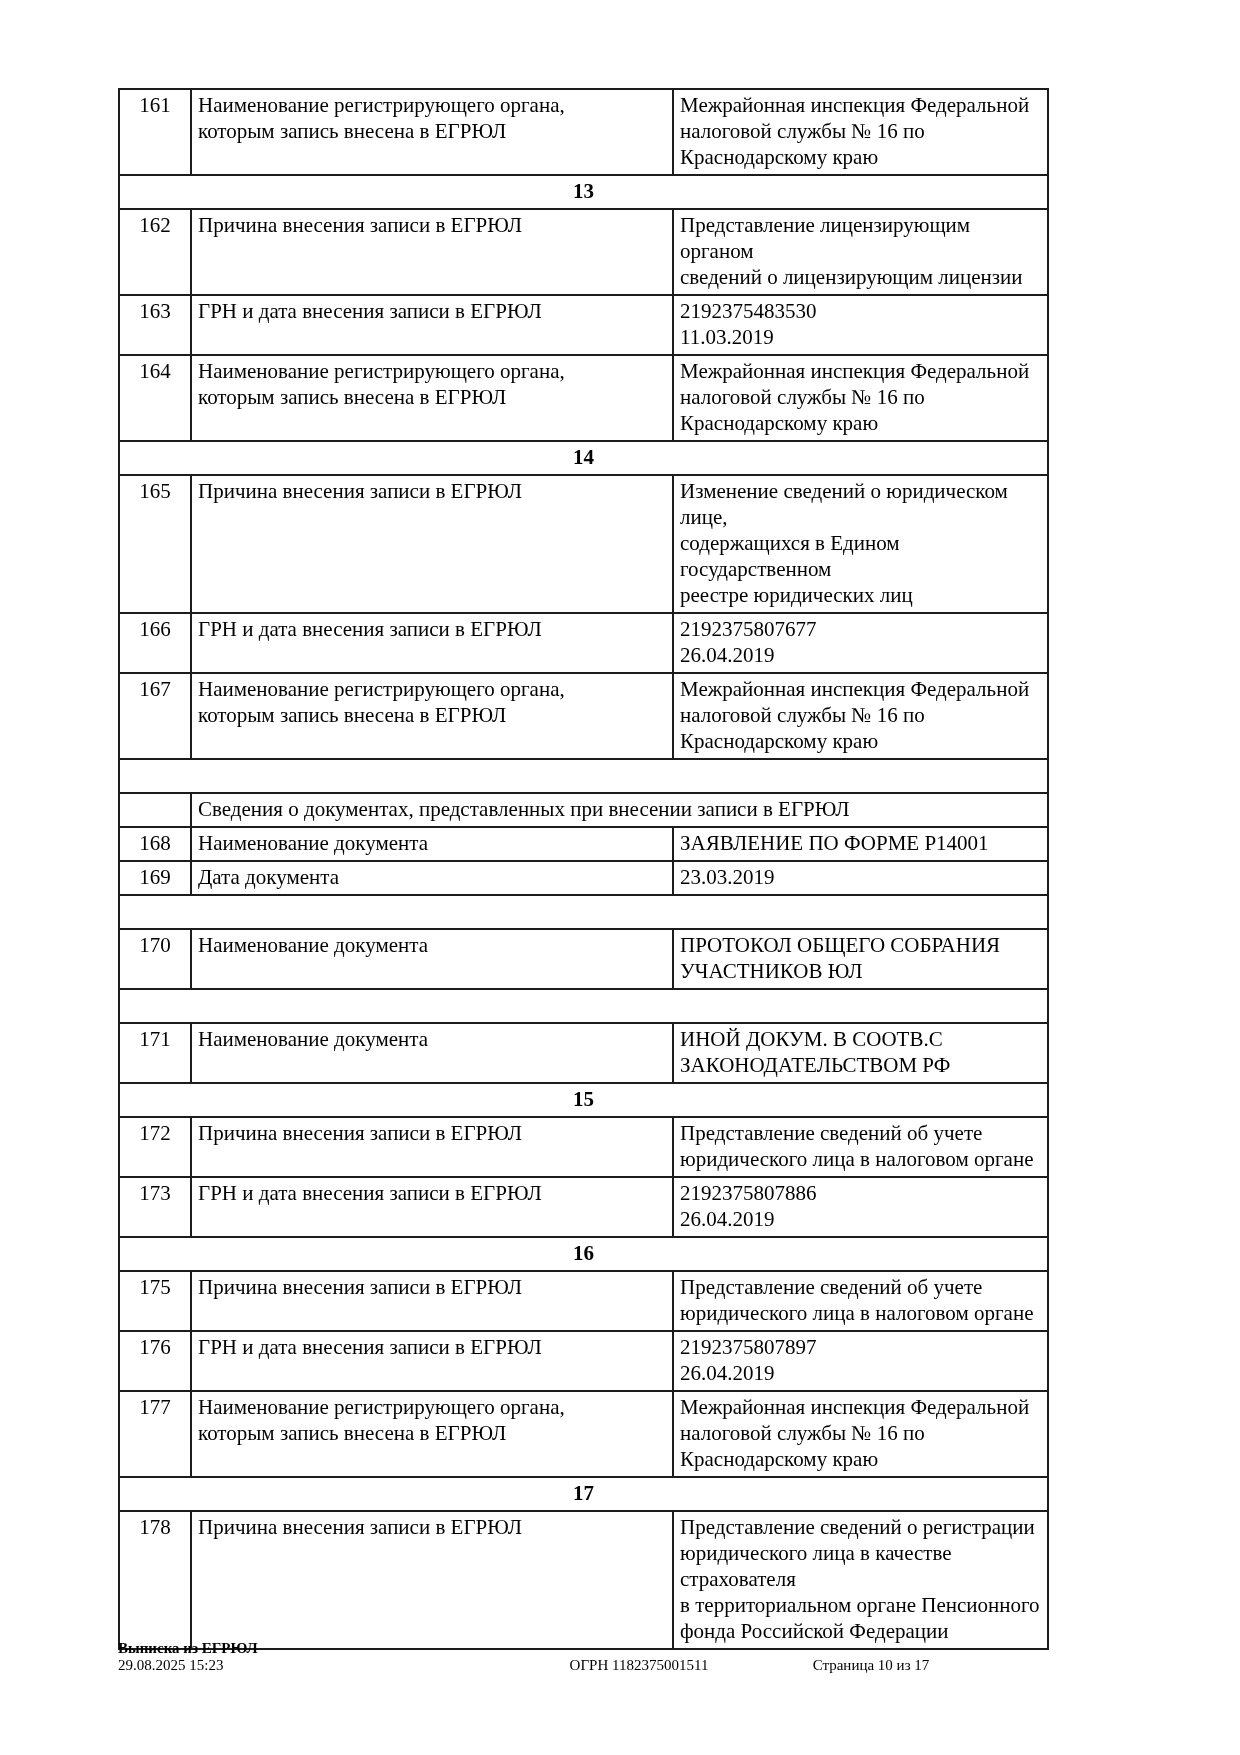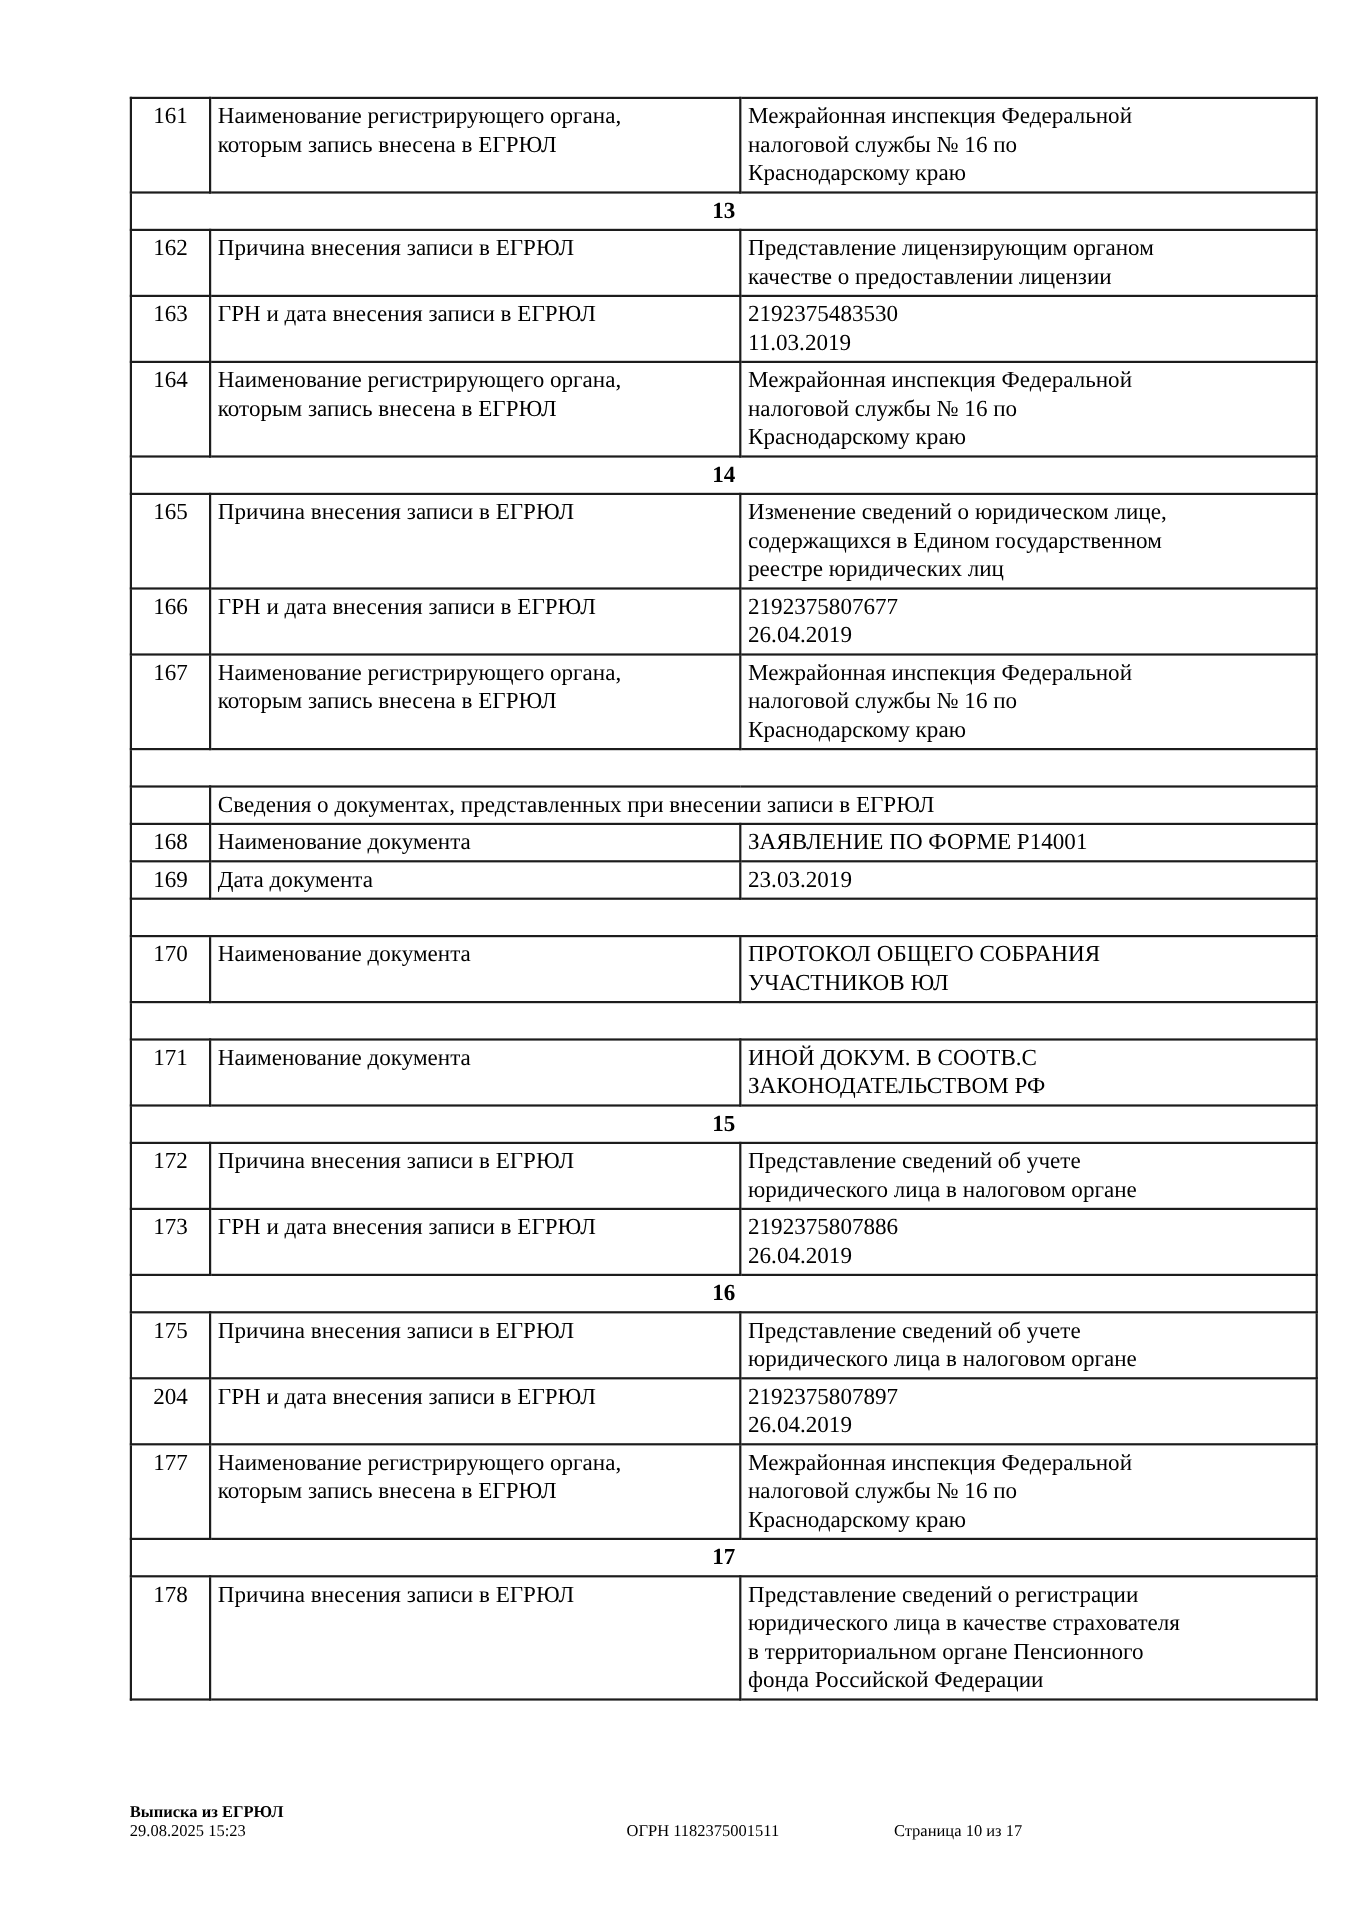--- a/index.html
+++ b/index.html
@@ -14,21 +14,21 @@
   .page {
     position: relative;
     width: 1240px;
     height: 1755px;
     overflow: hidden;
   }
   .table-wrap {
     position: absolute;
     left: 118px;
     top: 88px;
-    width: 1080px;
+    width: 931px;
   }
   table.records {
     width: 100%;
     border-collapse: collapse;
     table-layout: fixed;
   }
   table.records td {
     border: 2px solid #1c1c1c;
     vertical-align: top;
     font-size: 21px;
@@ -88,21 +88,21 @@
 налоговой службы № 16 по
 Краснодарскому краю</td>
           </tr>
           <tr class="section-row">
             <td colspan="3">13</td>
           </tr>
           <tr>
             <td class="num">162</td>
             <td>Причина внесения записи в ЕГРЮЛ</td>
             <td>Представление лицензирующим органом
-качестве о предоставлении лицензии</td>
+сведений о лицензирующим лицензии</td>
           </tr>
           <tr>
             <td class="num">163</td>
             <td>ГРН и дата внесения записи в ЕГРЮЛ</td>
             <td>2192375483530
 11.03.2019</td>
           </tr>
           <tr>
             <td class="num">164</td>
             <td>Наименование регистрирующего органа,
@@ -188,21 +188,21 @@
           <tr class="section-row">
             <td colspan="3">16</td>
           </tr>
           <tr>
             <td class="num">175</td>
             <td>Причина внесения записи в ЕГРЮЛ</td>
             <td>Представление сведений об учете
 юридического лица в налоговом органе</td>
           </tr>
           <tr>
-            <td class="num">204</td>
+            <td class="num">176</td>
             <td>ГРН и дата внесения записи в ЕГРЮЛ</td>
             <td>2192375807897
 26.04.2019</td>
           </tr>
           <tr>
             <td class="num">177</td>
             <td>Наименование регистрирующего органа,
 которым запись внесена в ЕГРЮЛ</td>
             <td>Межрайонная инспекция Федеральной
 налоговой службы № 16 по

